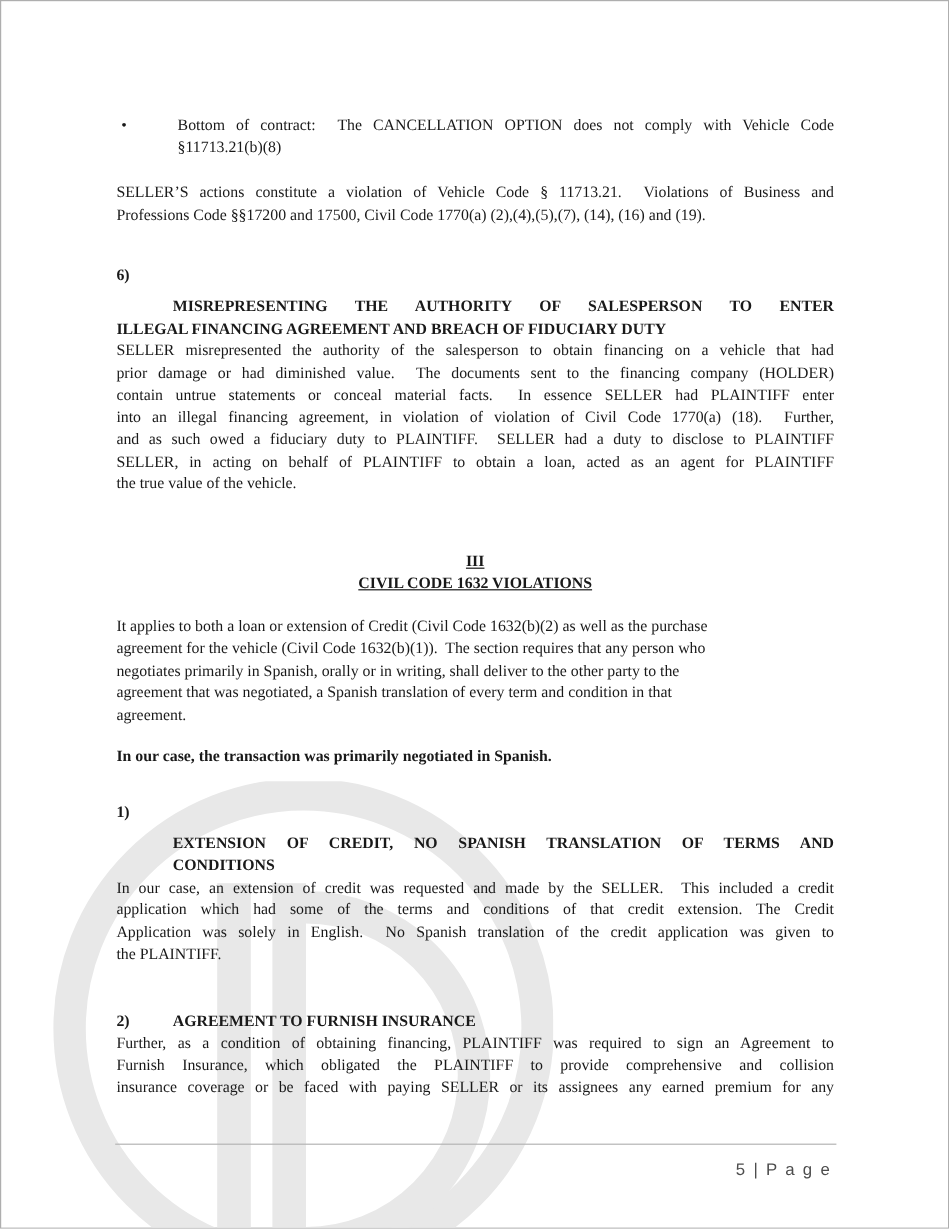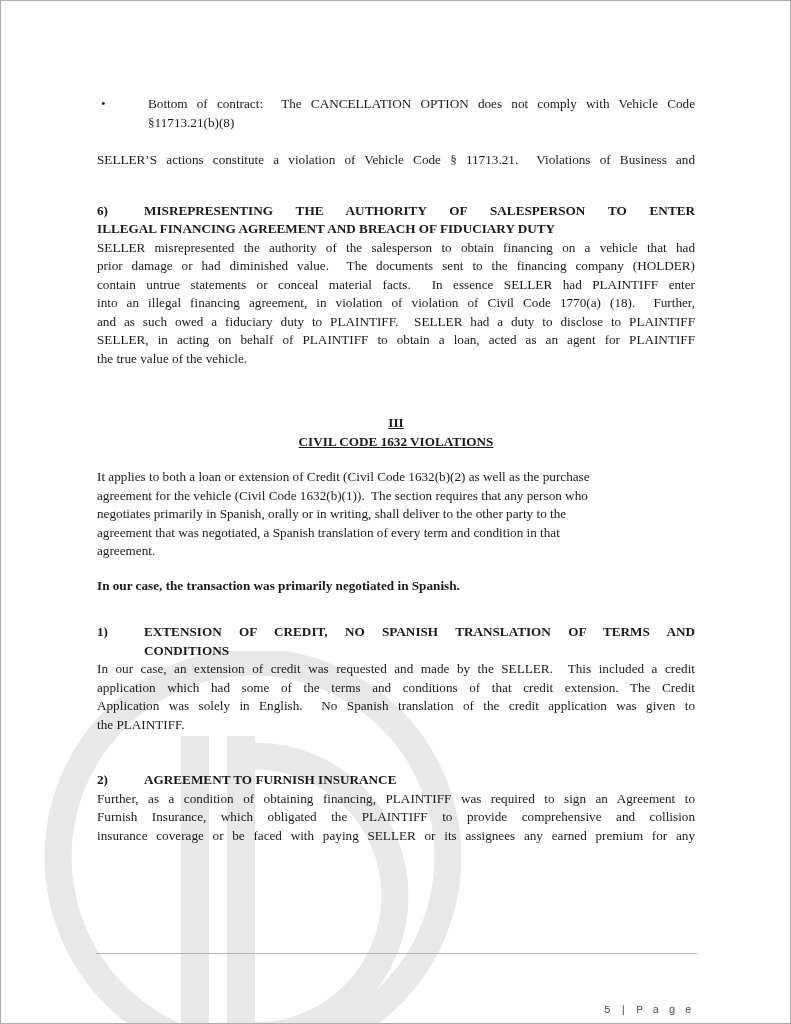--- a/index.html
+++ b/index.html
@@ -18,36 +18,36 @@
   .watermark{position:absolute;left:40px;top:650px;width:420px;height:420px;z-index:0;}
   .content{position:relative;z-index:1;padding:94px 95px 0 96px;}
   .ln{white-space:pre-wrap;}
   .ln.j{text-align:justify;text-align-last:justify;}
   .bullet-item{display:flex;}
   .bullet-marker{flex:0 0 47px;padding-left:4px;}
   .bullet-text{flex:1;min-width:0;font-family:Liberation Serif, serif;}
   .hrow{display:flex;font-weight:700;}
   .hnum{flex:0 0 47px;}
   .htext{flex:1;min-width:0;}
-  .htext.jh{text-align:justify;text-align-last:justify;}
+  .htext.jh{text-align:justify;text-align-last:justify;margin-top:26px;}
   .hcont{font-weight:700;margin-left:47px;}
   .center-head{text-align:center;font-weight:700;}
   .center-head .u{text-decoration:underline;}
   .mt-para{margin-top:19px;}
   .mt-sec6{margin-top:32px;}
   .mt-art{margin-top:46px;}
   .mt-applies{margin-top:17px;}
   .mt-spanish{margin-top:16px;font-weight:bold;}
   .mt-item1{margin-top:28px;}
   .mt-item2{margin-top:37px;}
   .footer-rule{position:absolute;left:95px;top:952px;width:601px;height:1px;background:#b3b3b3;z-index:1;}
   .footer-page{
-    position:absolute;top:1000px;right:97px;z-index:1;
-    font-size:11px;letter-spacing:1.5px;color:#4d4d4d;
-    font-family:Liberation Mono, monospace;
+    position:absolute;top:964px;right:97px;z-index:1;
+    font-size:14px;letter-spacing:1.5px;color:#4d4d4d;
+    font-family:Liberation Sans, sans-serif;
   }
 </style>
 </head>
 <body>
 
 <div class="page">
 
   <svg class="watermark" viewBox="0 0 420 420" width="420" height="420" aria-hidden="true">
     <g stroke="#e8e8e8" fill="none">
       <circle cx="212" cy="206" r="195" stroke-width="27"></circle>
@@ -62,20 +62,21 @@
     <div class="bullet-item">
       <div class="bullet-marker">•</div>
       <div class="bullet-text">
           <div class="ln j">Bottom of contract:  The CANCELLATION OPTION does not comply with Vehicle Code</div>
           <div class="ln">§11713.21(b)(8)</div>
         </div>
     </div>
 
     <div class="mt-para">
         <div class="ln j">SELLER’S actions constitute a violation of Vehicle Code § 11713.21.  Violations of Business and</div>
+        <div class="ln">Professions Code §§17200 and 17500, Civil Code 1770(a) (2),(4),(5),(7), (14), (16) and (19).</div>
       </div>
 
     <div class="mt-sec6">
       <div class="hrow">
         <span class="hnum">6)</span>
         <span class="htext jh">MISREPRESENTING THE AUTHORITY OF SALESPERSON TO ENTER</span>
       </div>
       <div class="hrow">
         <span class="htext">ILLEGAL FINANCING AGREEMENT AND BREACH OF FIDUCIARY DUTY</span>
       </div>

